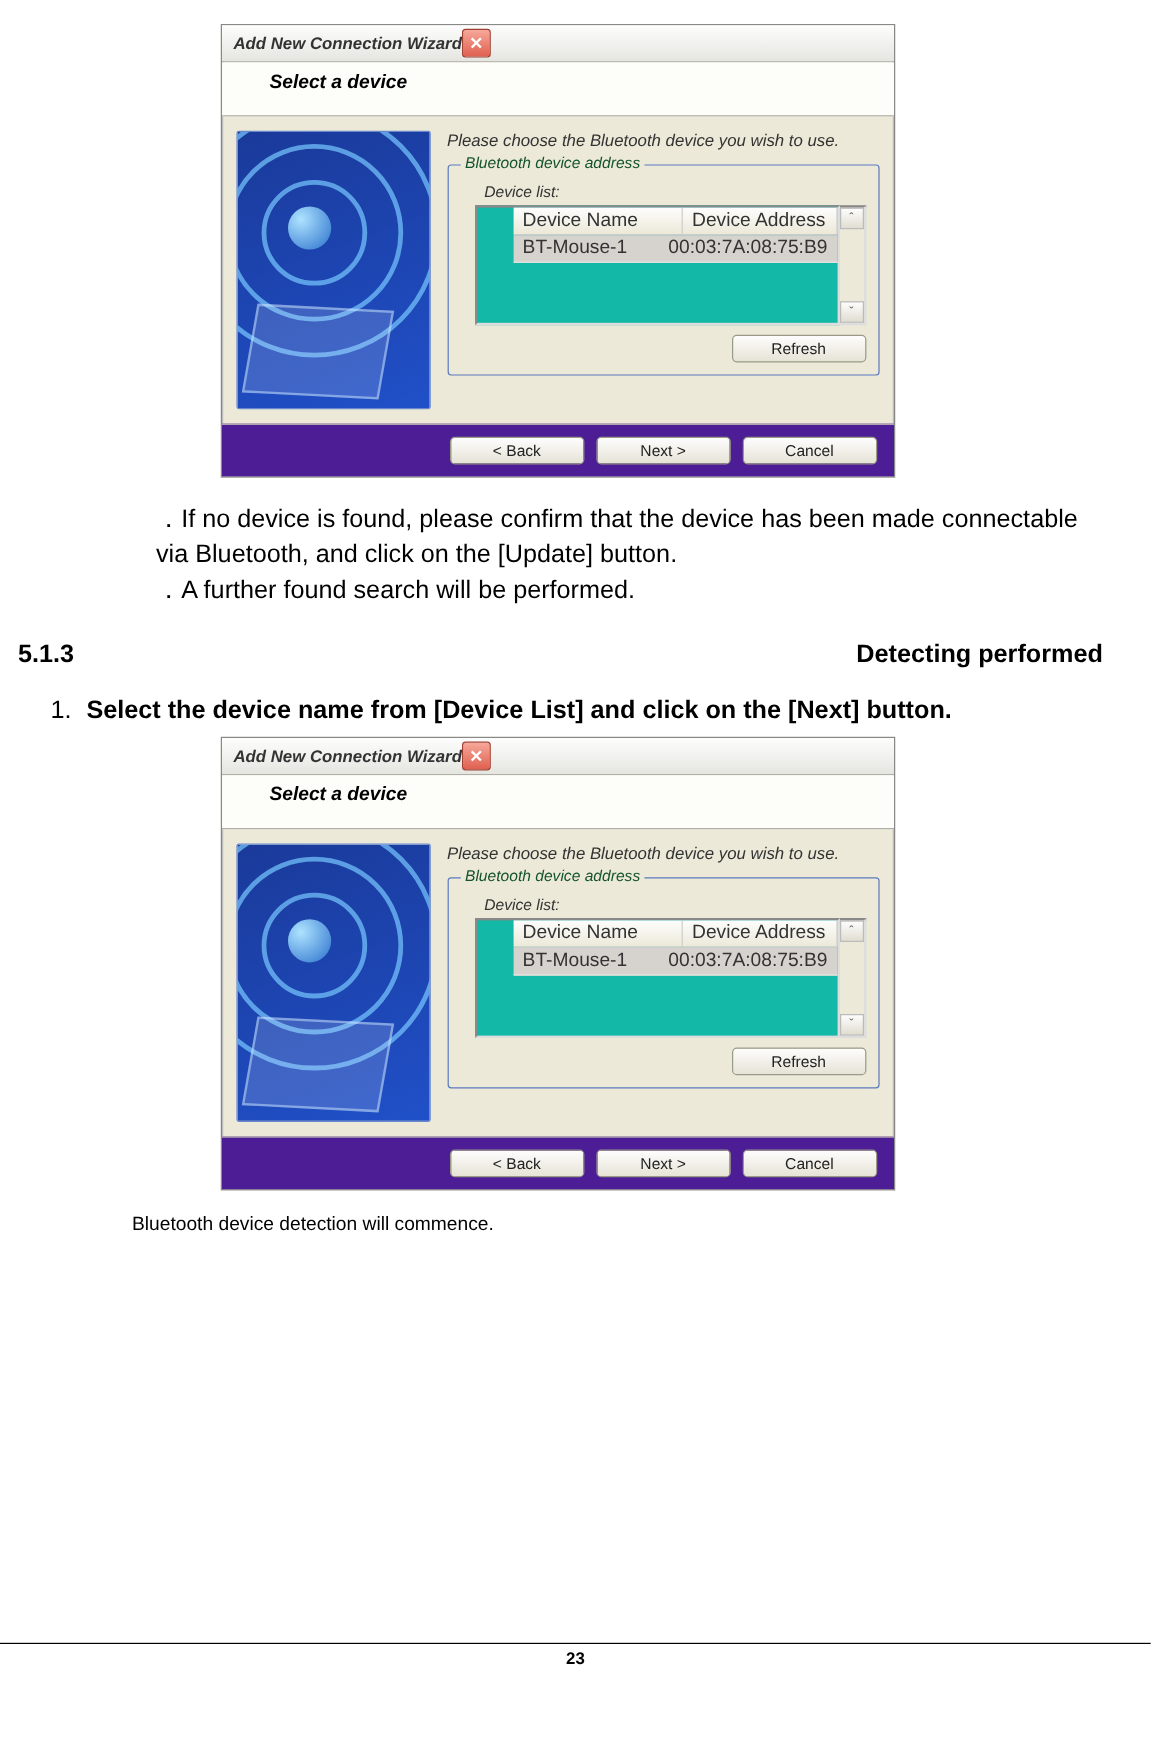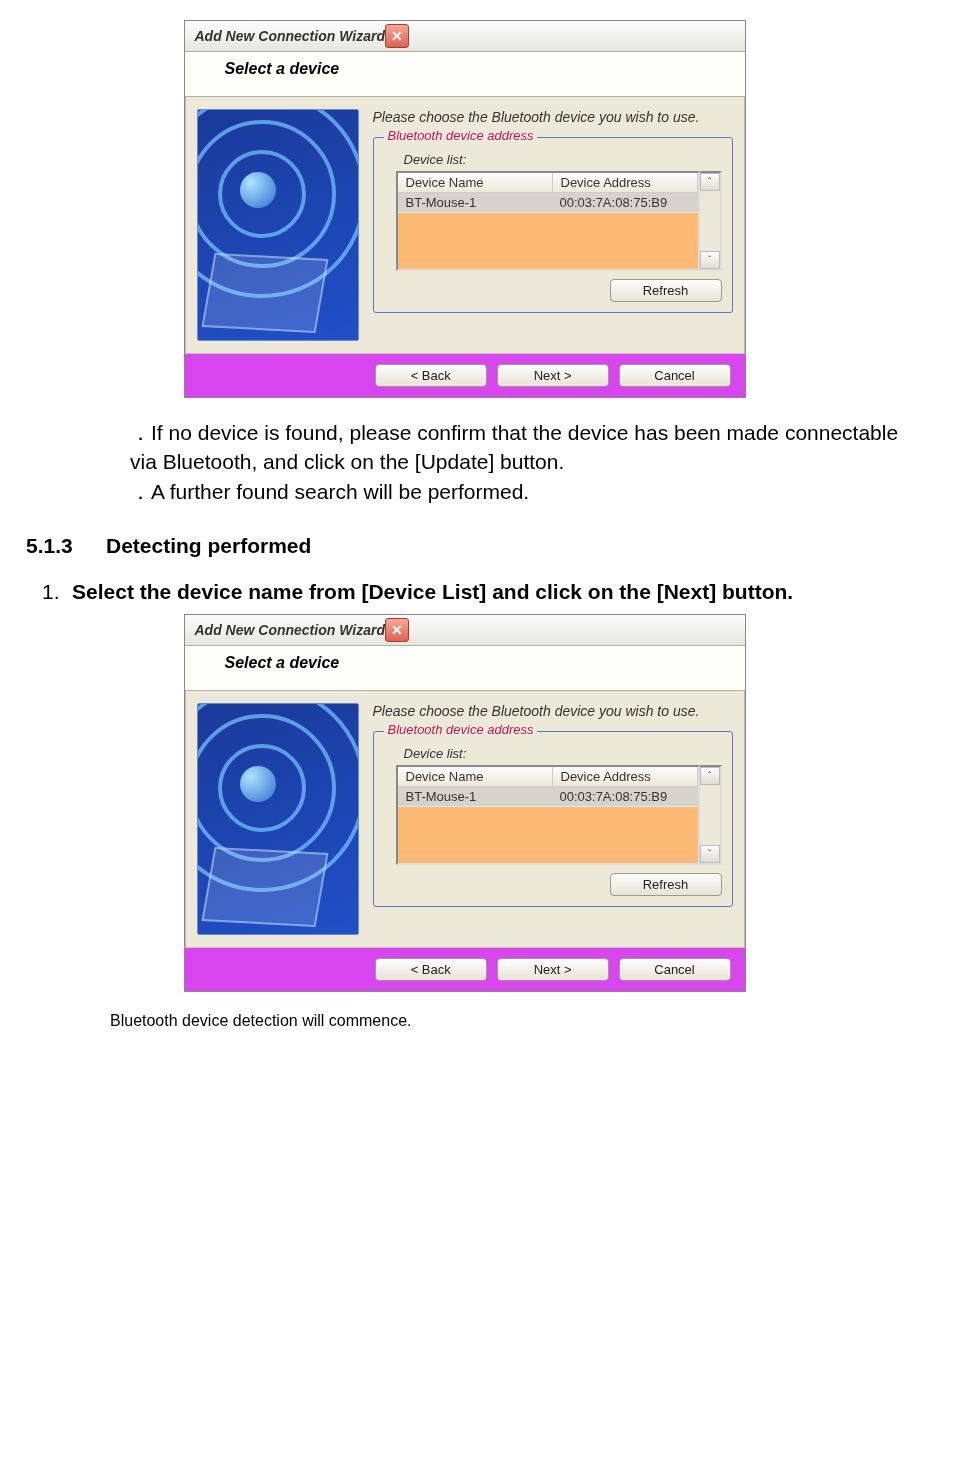--- a/index.html
+++ b/index.html
@@ -114,38 +114,39 @@
     padding: 8px 10px 10px 10px;
     position: relative;
     margin-top: 6px;
   }
   .group-label {
     position: absolute;
     top: -10px;
     left: 10px;
     background: #ece9d8;
     padding: 0 4px;
-    color: #be185d;
+    color: #14532d;
     font-size: 13px;
   }
   .devlist-label {
     margin: 6px 0 4px 20px;
     font-size: 13px;
   }
   .listwrap {
     display: flex;
     margin-left: 12px;
   }
   .listbox {
     border: 2px inset #ddd;
-    background: #fdba74;
+    background: #14b8a6;
     flex: 1;
     height: 96px;
     font-style: normal;
-    font-size: 13px;
+    font-size: 16px;
+    padding-left: 30px;
   }
   .list-head {
     display: flex;
     background: linear-gradient(#fdfdfd,#ece9d8);
     border-bottom: 1px solid #ccc;
   }
   .list-head div {
     padding: 2px 8px;
     border-right: 1px solid #ccc;
   }
@@ -194,41 +195,42 @@
     background: linear-gradient(#fdfdfd,#e6e3d6);
     border: 1px solid #9a9a88;
     border-radius: 4px;
     font-style: normal;
     font-size: 13px;
     color: #222;
     text-align: center;
     margin-left: 6px;
   }
   .btnrow {
-    background: #d946ef;
+    background: #4c1d95;
     border-top: 1px solid #c8c4b4;
     padding: 10px 14px;
     text-align: right;
   }
   .note-block {
     margin: 10px 0 0 90px;
     font-size: 21px;
     line-height: 1.4;
   }
   .note-head {
     font-weight: bold;
   }
   .note-item {
     margin-left: 30px;
   }
   .sec-head {
-    margin: 28px 0 0 16px;
+    margin: 28px 0 0 5px;
     font-size: 21px;
     font-weight: bold;
     display: flex;
+    justify-content: space-between;
   }
   .sec-num { width: 80px; }
   .step-line {
     margin: 22px 0 10px 32px;
     font-size: 21px;
     display: flex;
   }
   .step-num { width: 30px; }
   .step-text { font-weight: bold; flex:1; }
   .tail-text {
@@ -362,13 +364,16 @@
       <div class="btnrow">
         <span class="win-btn">&lt; Back</span>
         <span class="win-btn">Next &gt;</span>
         <span class="win-btn">Cancel</span>
       </div>
     </div>
   </div>
 
   <div class="tail-text">Bluetooth device detection will commence.</div>
 
+  <div class="footer">
+    <span>23</span>
+  </div>
 </div>
 
 </body></html>

